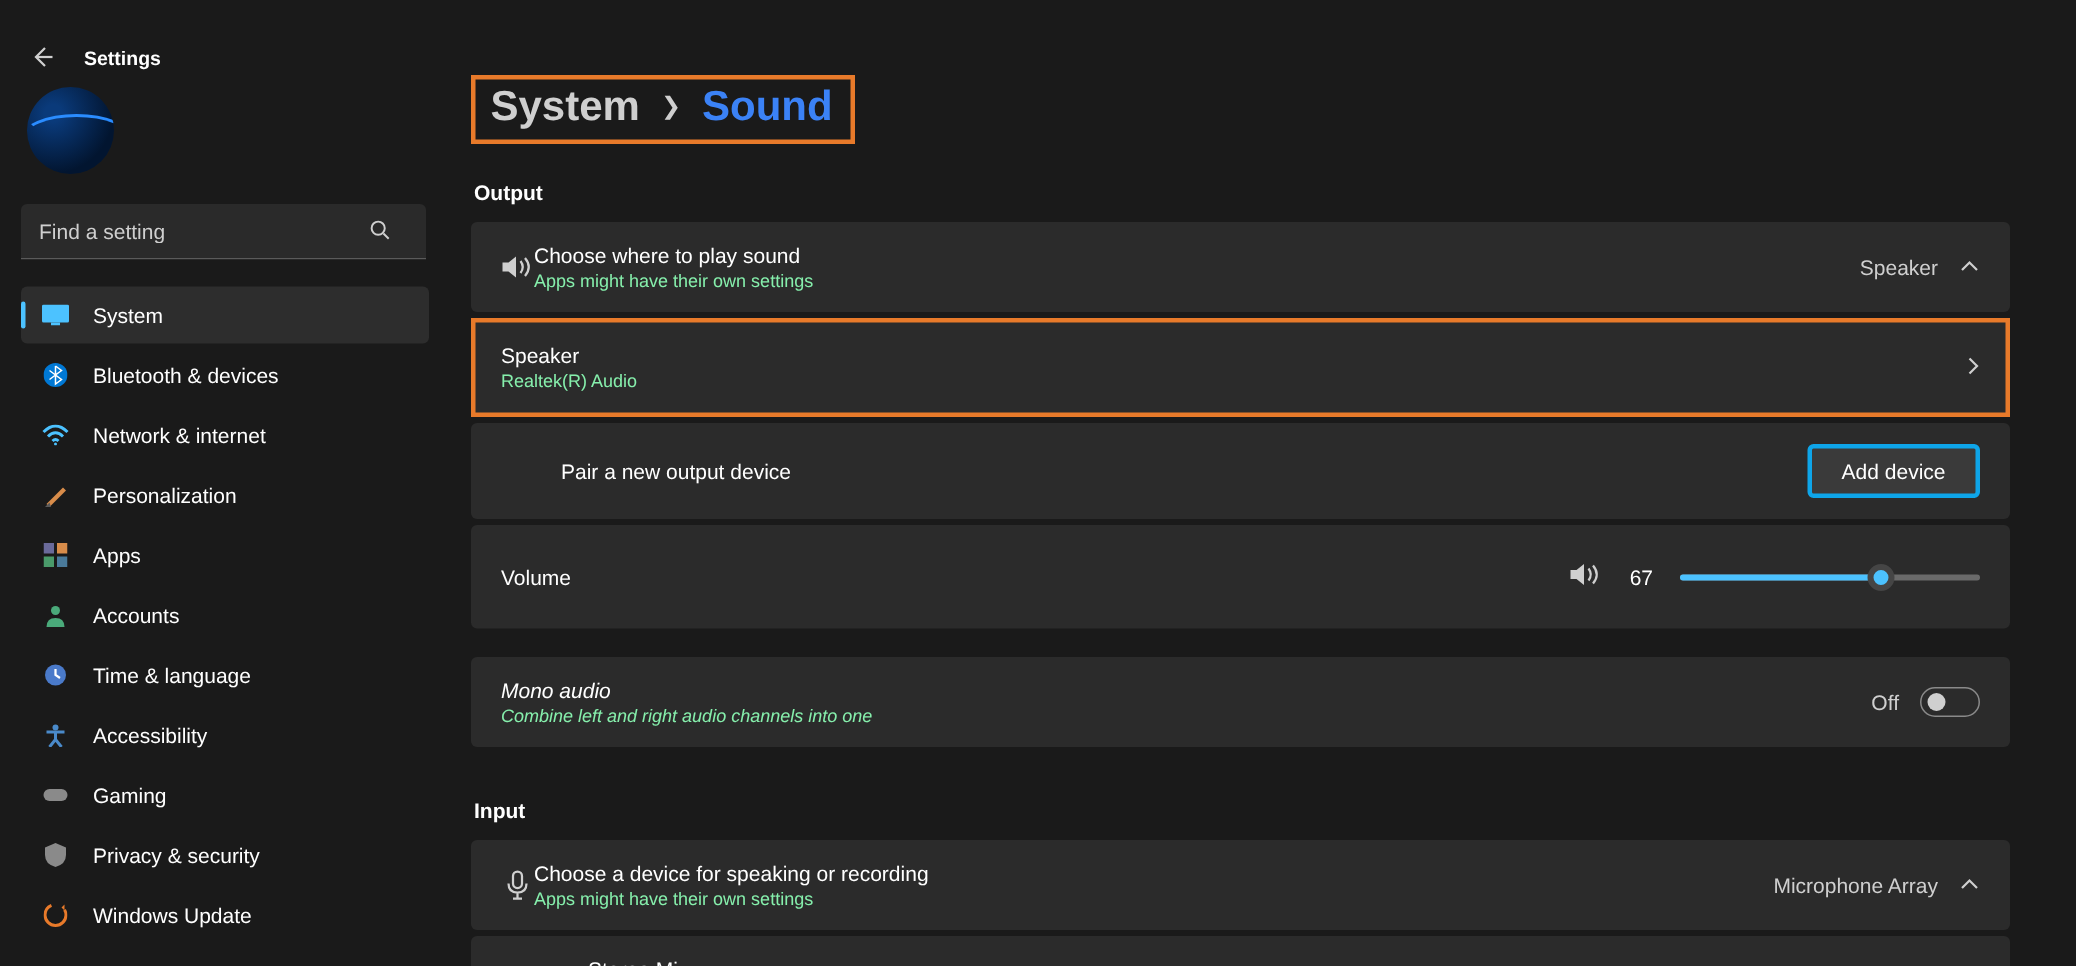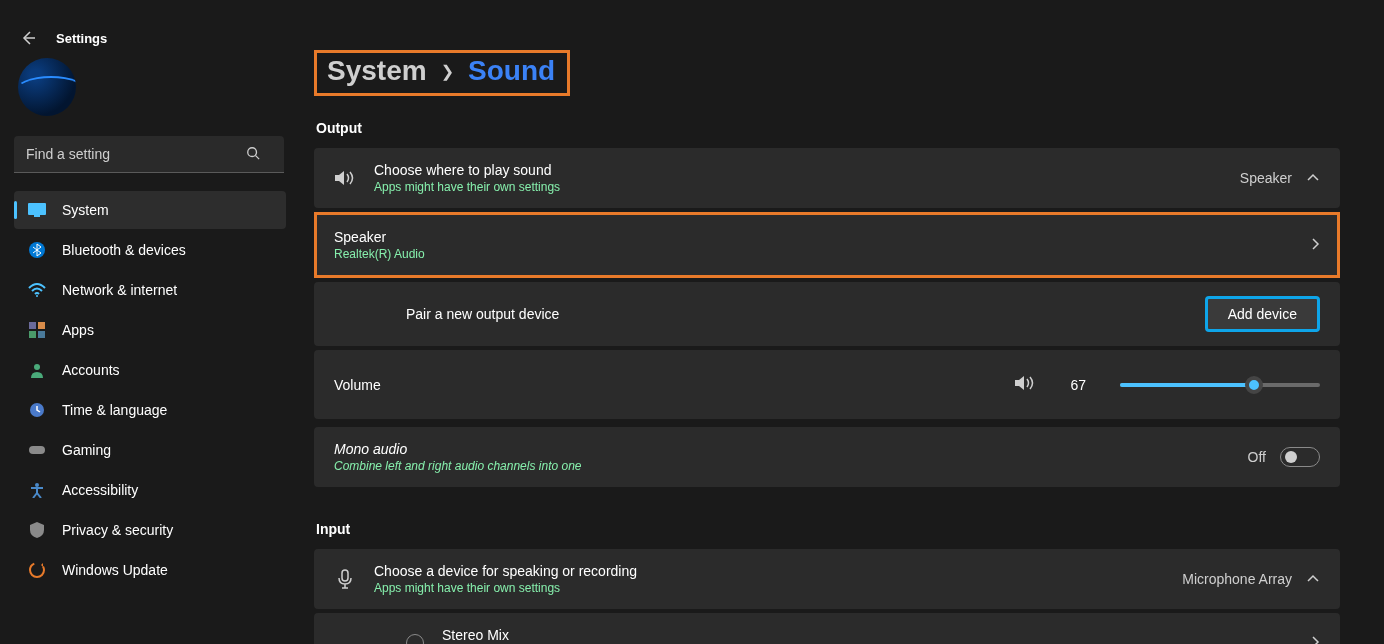--- a/index.html
+++ b/index.html
@@ -120,21 +120,20 @@
   font-weight: 600;
   margin: 0 0 12px 2px;
 }
 .card {
   background: #2b2b2b;
   border-radius: 4px;
   margin-bottom: 4px;
   display: flex;
   align-items: center;
   padding: 14px 20px;
-  gap: 18px;
 }
 .card.highlight {
   border: 3px solid #e87a2a;
   border-radius: 0;
   padding: 14px 17px;
 }
 .card .cicon {
   width: 22px;
   display: flex;
   justify-content: center;
@@ -149,25 +148,25 @@
   border: 3px solid #0ea5e9;
   color: #ffffff;
   padding: 7px 20px;
   border-radius: 4px;
   font-size: 14px;
   cursor: pointer;
 }
 .volume-card {
   background: #2b2b2b;
   border-radius: 4px;
-  margin-bottom: 4px;
+  margin-bottom: 15px;
   display: flex;
   align-items: center;
   padding: 24px 20px;
-  gap: 34px;
+  gap: 18px;
 }
 .volume-card .vlabel { flex: 1; }
 .slider {
   position: relative;
   height: 4px;
   background: #6a6a6a;
   border-radius: 2px;
   width: 200px;
 }
 .slider .fill {
@@ -197,21 +196,21 @@
   border-radius: 50%;
   background: #cfcfcf;
   top: 3px; left: 4px;
 }
 .radio-circle {
   width: 18px; height: 18px;
   border: 1px solid #8a8a8a;
   border-radius: 50%;
 }
 .gap { height: 30px; }
-.indent { padding-left: 92px; }
+.indent { padding-left: 60px; }
 </style>
 </head>
 <body>
 
 <div class="header-bar">
   <svg class="back-btn" viewBox="0 0 16 16">
       <path d="M10 2 L4 8 L10 14" stroke="#cfcfcf" stroke-width="1.5" fill="none"></path>
       <path d="M4 8 H15" stroke="#cfcfcf" stroke-width="1.5"></path>
     </svg>
   <div style="font-size:13px;font-weight:600;">Settings</div>
@@ -250,20 +249,29 @@
       <span class="nicon">
           <svg width="18" height="14" viewBox="0 0 18 14">
             <path d="M1 5 Q9 -3 17 5 M4 8 Q9 3 14 8 M7 11 Q9 9 11 11" stroke="#4cc2ff" stroke-width="2" fill="none"></path>
             <circle cx="9" cy="13" r="1" fill="#4cc2ff"></circle>
           </svg>
         </span>
       <span>Network &amp; internet</span>
     </div>
     <div class="nav-item">
       <span class="nicon">
+          <svg width="18" height="18" viewBox="0 0 18 18">
+            <path d="M3 15 L14 4 L16 6 L5 17 Z" fill="#d88c4a"></path>
+            <path d="M2 17 L5 14 L6 17 Z" fill="#5a5a5a"></path>
+          </svg>
+        </span>
+      <span>Personalization</span>
+    </div>
+    <div class="nav-item">
+      <span class="nicon">
           <svg width="16" height="16">
             <rect x="0" y="0" width="7" height="7" fill="#6a6a9a"></rect>
             <rect x="9" y="0" width="7" height="7" fill="#d88c4a"></rect>
             <rect x="0" y="9" width="7" height="7" fill="#4a9a6a"></rect>
             <rect x="9" y="9" width="7" height="7" fill="#4a7a9a"></rect>
           </svg>
         </span>
       <span>Apps</span>
     </div>
     <div class="nav-item">
@@ -279,34 +287,34 @@
       <span class="nicon">
           <svg width="16" height="16">
             <circle cx="8" cy="8" r="7" fill="#4a7aca"></circle>
             <path d="M8 4 V8 L11 10" stroke="#fff" stroke-width="1.5" fill="none"></path>
           </svg>
         </span>
       <span>Time &amp; language</span>
     </div>
     <div class="nav-item">
       <span class="nicon">
+          <svg width="16" height="16">
+            <circle cx="8" cy="3" r="2" fill="#4a8aca"></circle>
+            <path d="M2 6 L14 6 M8 6 V11 M8 11 L4 16 M8 11 L12 16" stroke="#4a8aca" stroke-width="2" fill="none"></path>
+          </svg>
+        </span>
+      <span>Accessibility</span>
+    </div>
+    <div class="nav-item">
+      <span class="nicon">
           <svg width="18" height="12" viewBox="0 0 18 12">
             <rect x="1" y="2" width="16" height="8" rx="4" fill="#8a8a8a"></rect>
           </svg>
         </span>
       <span>Gaming</span>
-    </div>
-    <div class="nav-item">
-      <span class="nicon">
-          <svg width="16" height="16">
-            <circle cx="8" cy="3" r="2" fill="#4a8aca"></circle>
-            <path d="M2 6 L14 6 M8 6 V11 M8 11 L4 16 M8 11 L12 16" stroke="#4a8aca" stroke-width="2" fill="none"></path>
-          </svg>
-        </span>
-      <span>Accessibility</span>
     </div>
     <div class="nav-item">
       <span class="nicon">
           <svg width="14" height="16" viewBox="0 0 14 16">
             <path d="M7 0 L14 3 V8 Q14 14 7 16 Q0 14 0 8 V3 Z" fill="#8a8a8a"></path>
           </svg>
         </span>
       <span>Privacy &amp; security</span>
     </div>
     <div class="nav-item">

